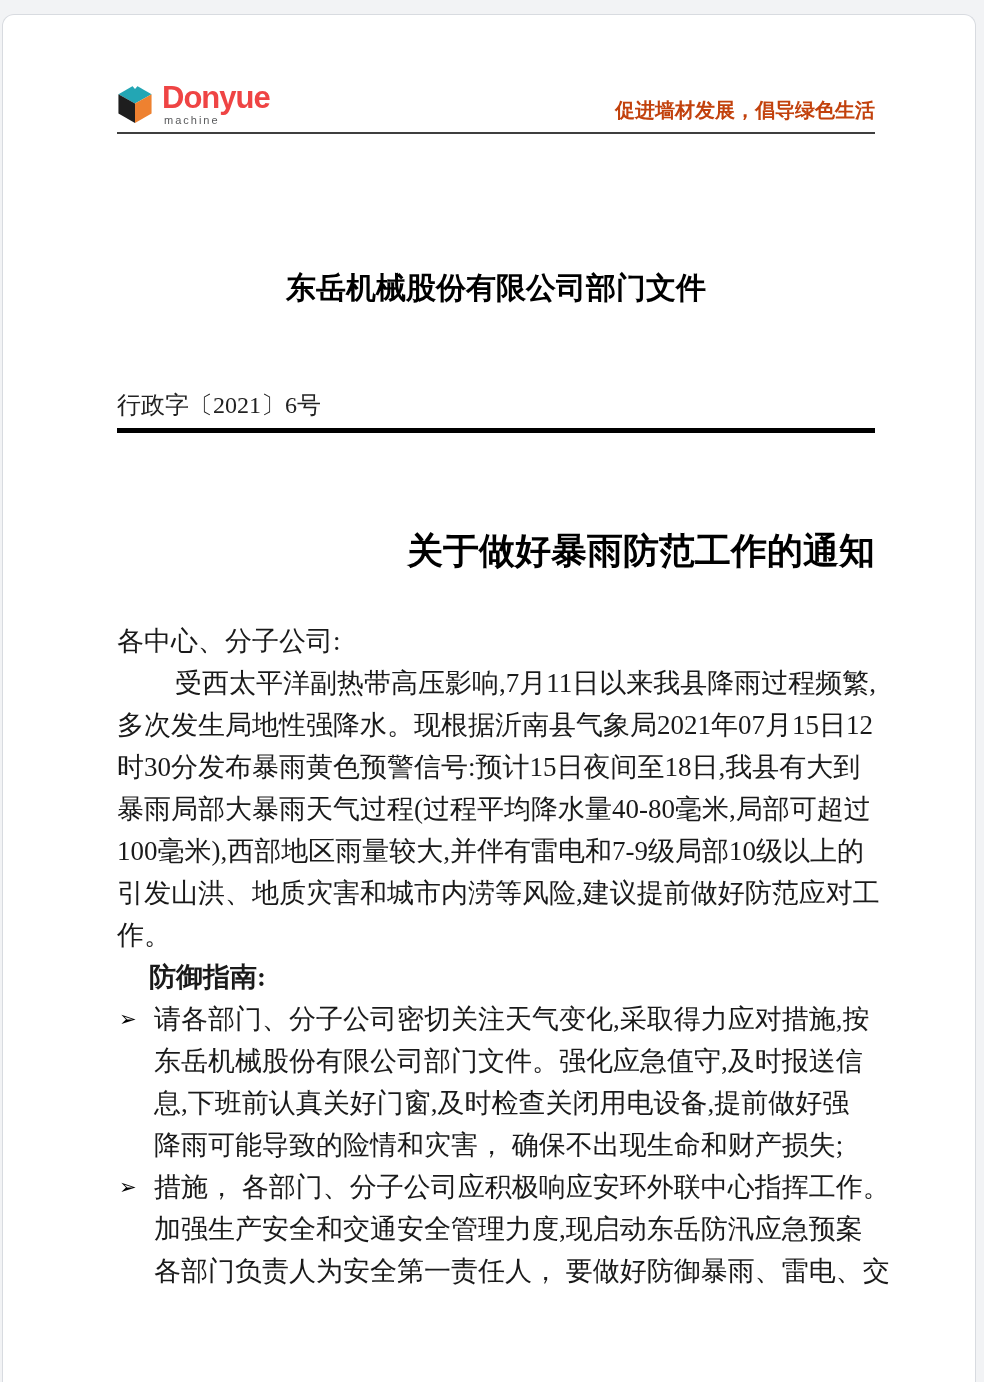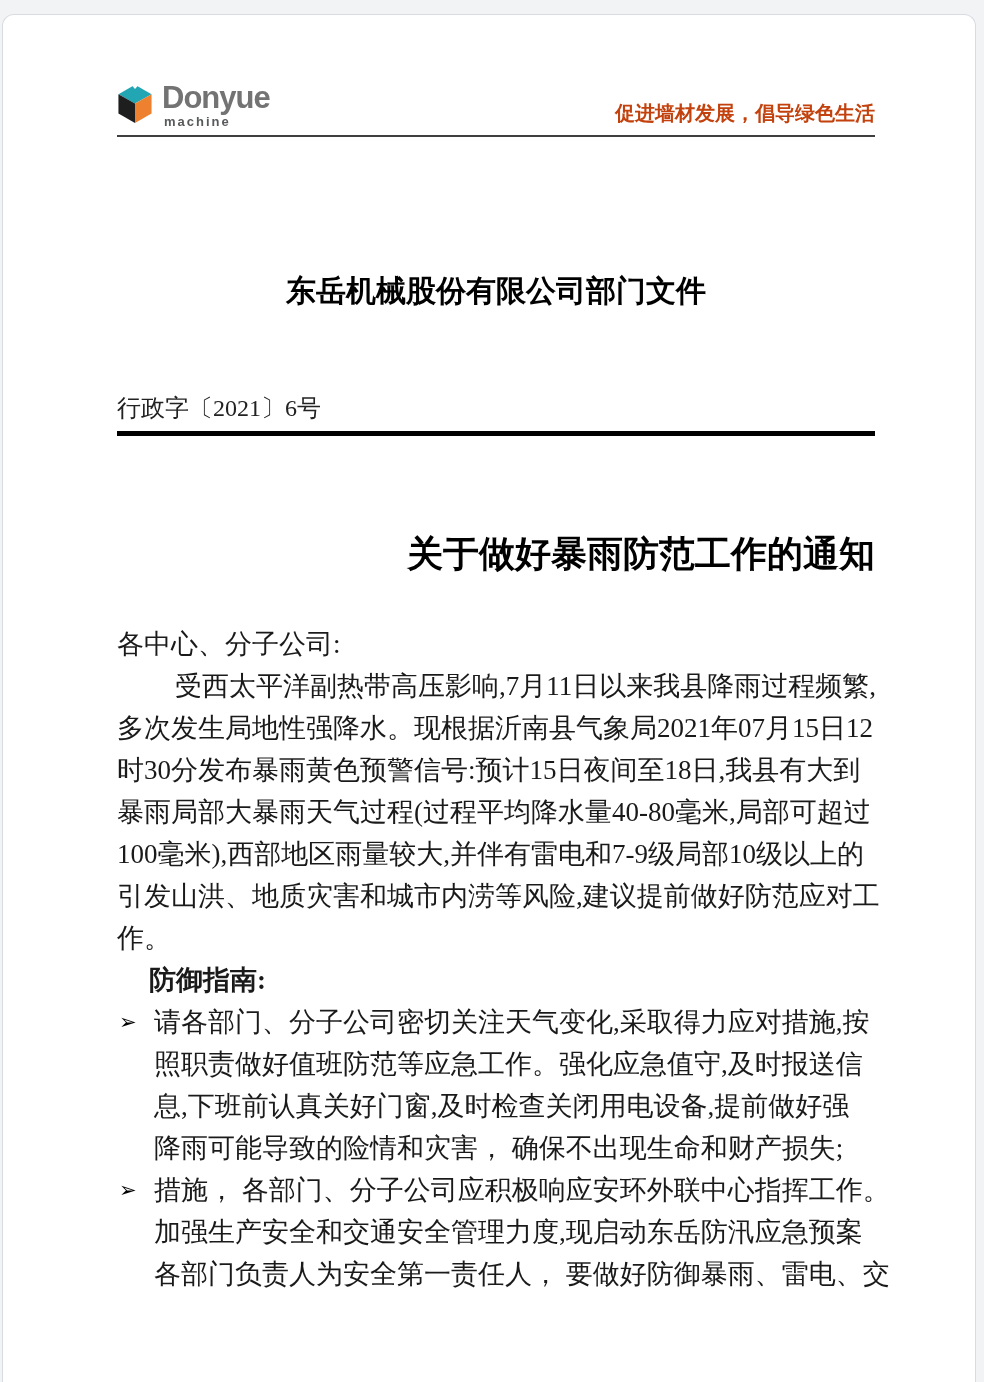--- a/index.html
+++ b/index.html
@@ -31,26 +31,26 @@
   }
   .logo { display: flex; align-items: flex-start; gap: 9px; }
   .logo-cube { width: 36px; height: 41px; display: block; }
   .logo-textcol { display: flex; flex-direction: column; }
   .brand {
     font-family: "Liberation Sans", "DejaVu Sans", sans-serif;
     font-weight: bold;
     font-size: 31px;
     line-height: 30px;
     letter-spacing: -1px;
-    color: #737373;
+    color: #ef4444;
   }
   .brand-sub {
     font-family: "Liberation Sans", "DejaVu Sans", sans-serif;
-    font-weight: bold;
-    font-size: 13px;
+    font-weight: normal;
+    font-size: 11px;
     letter-spacing: 2px;
     color: #58595b;
     margin: 1px 0 0 2px;
   }
   .slogan {
     font-family: "Liberation Sans", "DejaVu Sans", sans-serif;
     font-weight: bold;
     font-size: 20px;
     color: #c2410c;
     margin-bottom: 2px;
@@ -139,21 +139,21 @@
       <div class="line">暴雨局部大暴雨天气过程(过程平均降水量40-80毫米,局部可超过</div>
       <div class="line">100毫米),西部地区雨量较大,并伴有雷电和7-9级局部10级以上的</div>
       <div class="line">引发山洪、地质灾害和城市内涝等风险,建议提前做好防范应对工</div>
       <div class="line">作。</div>
 
       <div class="guide-heading">防御指南:</div>
 
       <div class="bullet">
         <span class="marker">➢</span>
         <div class="line">请各部门、分子公司密切关注天气变化,采取得力应对措施,按</div>
-        <div class="line">照职责做好值班防范等应急工作。强化应急值守,及时报送信</div>
+        <div class="line">东岳机械股份有限公司部门文件。强化应急值守,及时报送信</div>
         <div class="line">息,下班前认真关好门窗,及时检查关闭用电设备,提前做好强</div>
         <div class="line">降雨可能导致的险情和灾害， 确保不出现生命和财产损失;</div>
       </div>
 
       <div class="bullet">
         <span class="marker">➢</span>
         <div class="line">措施， 各部门、分子公司应积极响应安环外联中心指挥工作。</div>
         <div class="line">加强生产安全和交通安全管理力度,现启动东岳防汛应急预案</div>
         <div class="line">各部门负责人为安全第一责任人， 要做好防御暴雨、雷电、交</div>
       </div>

